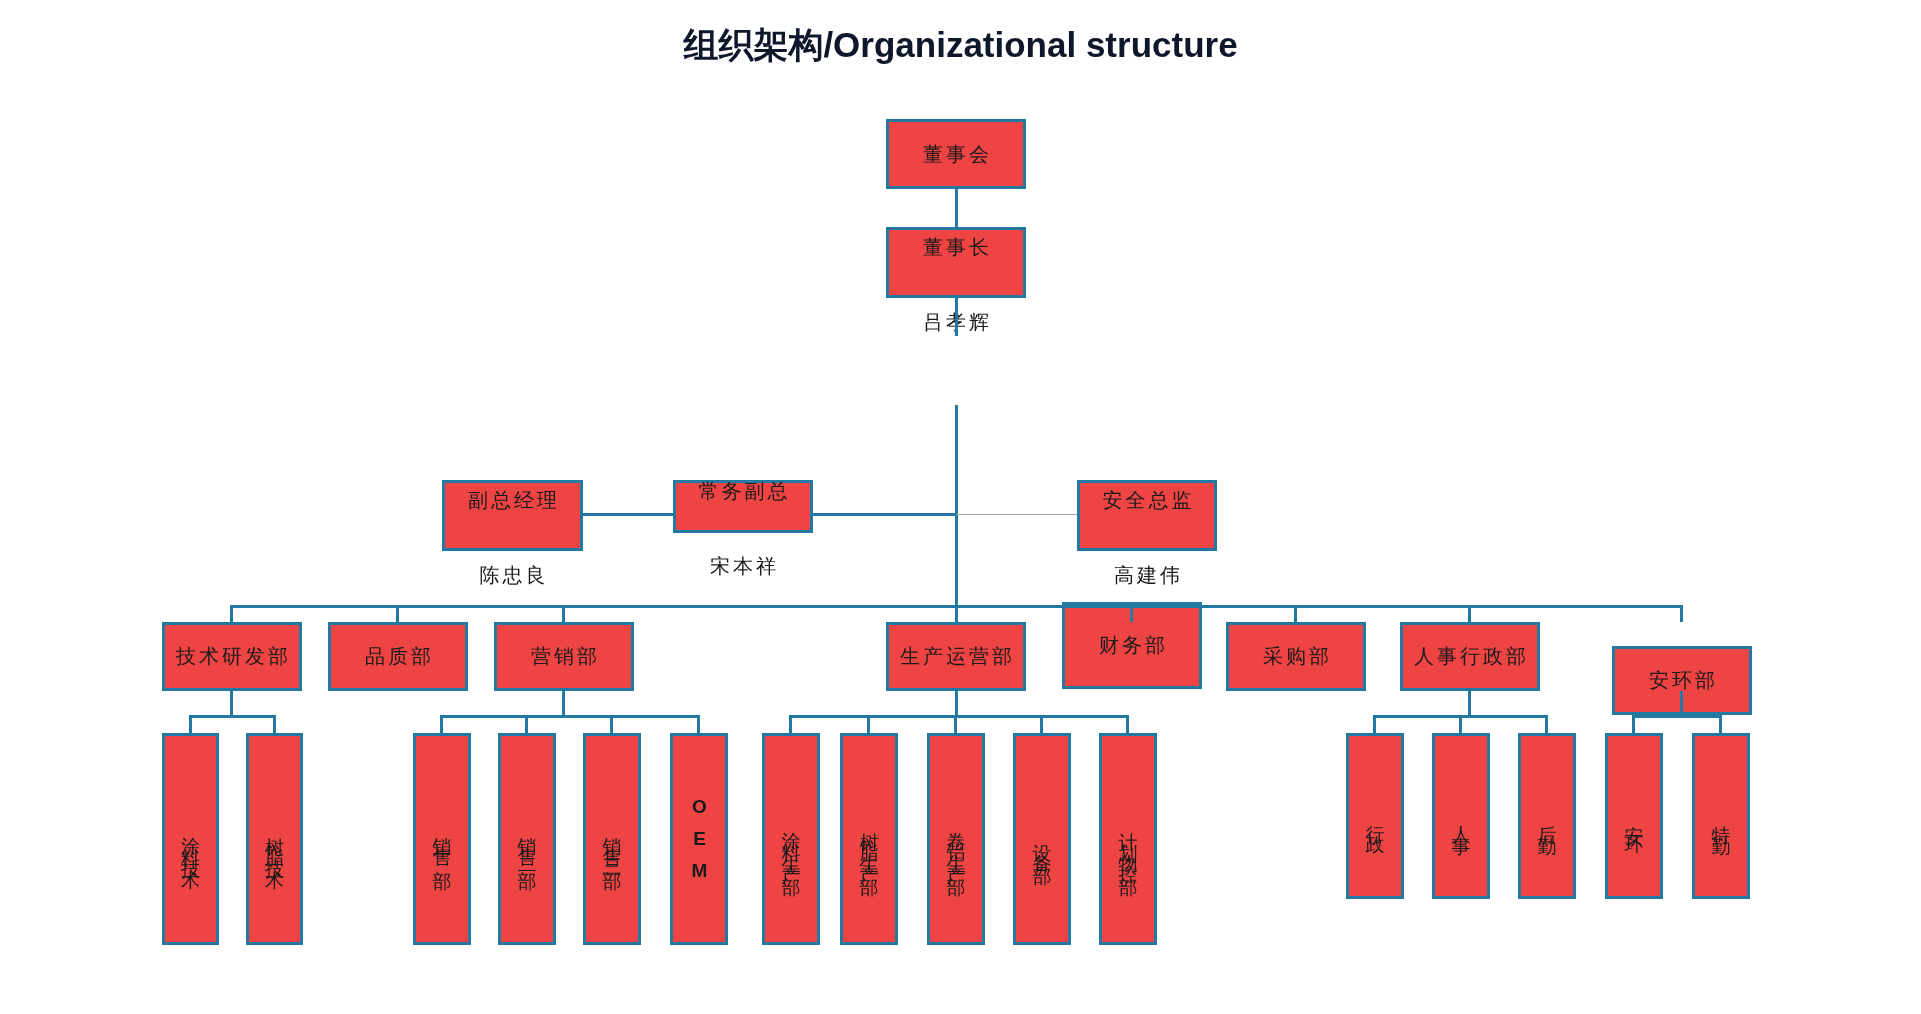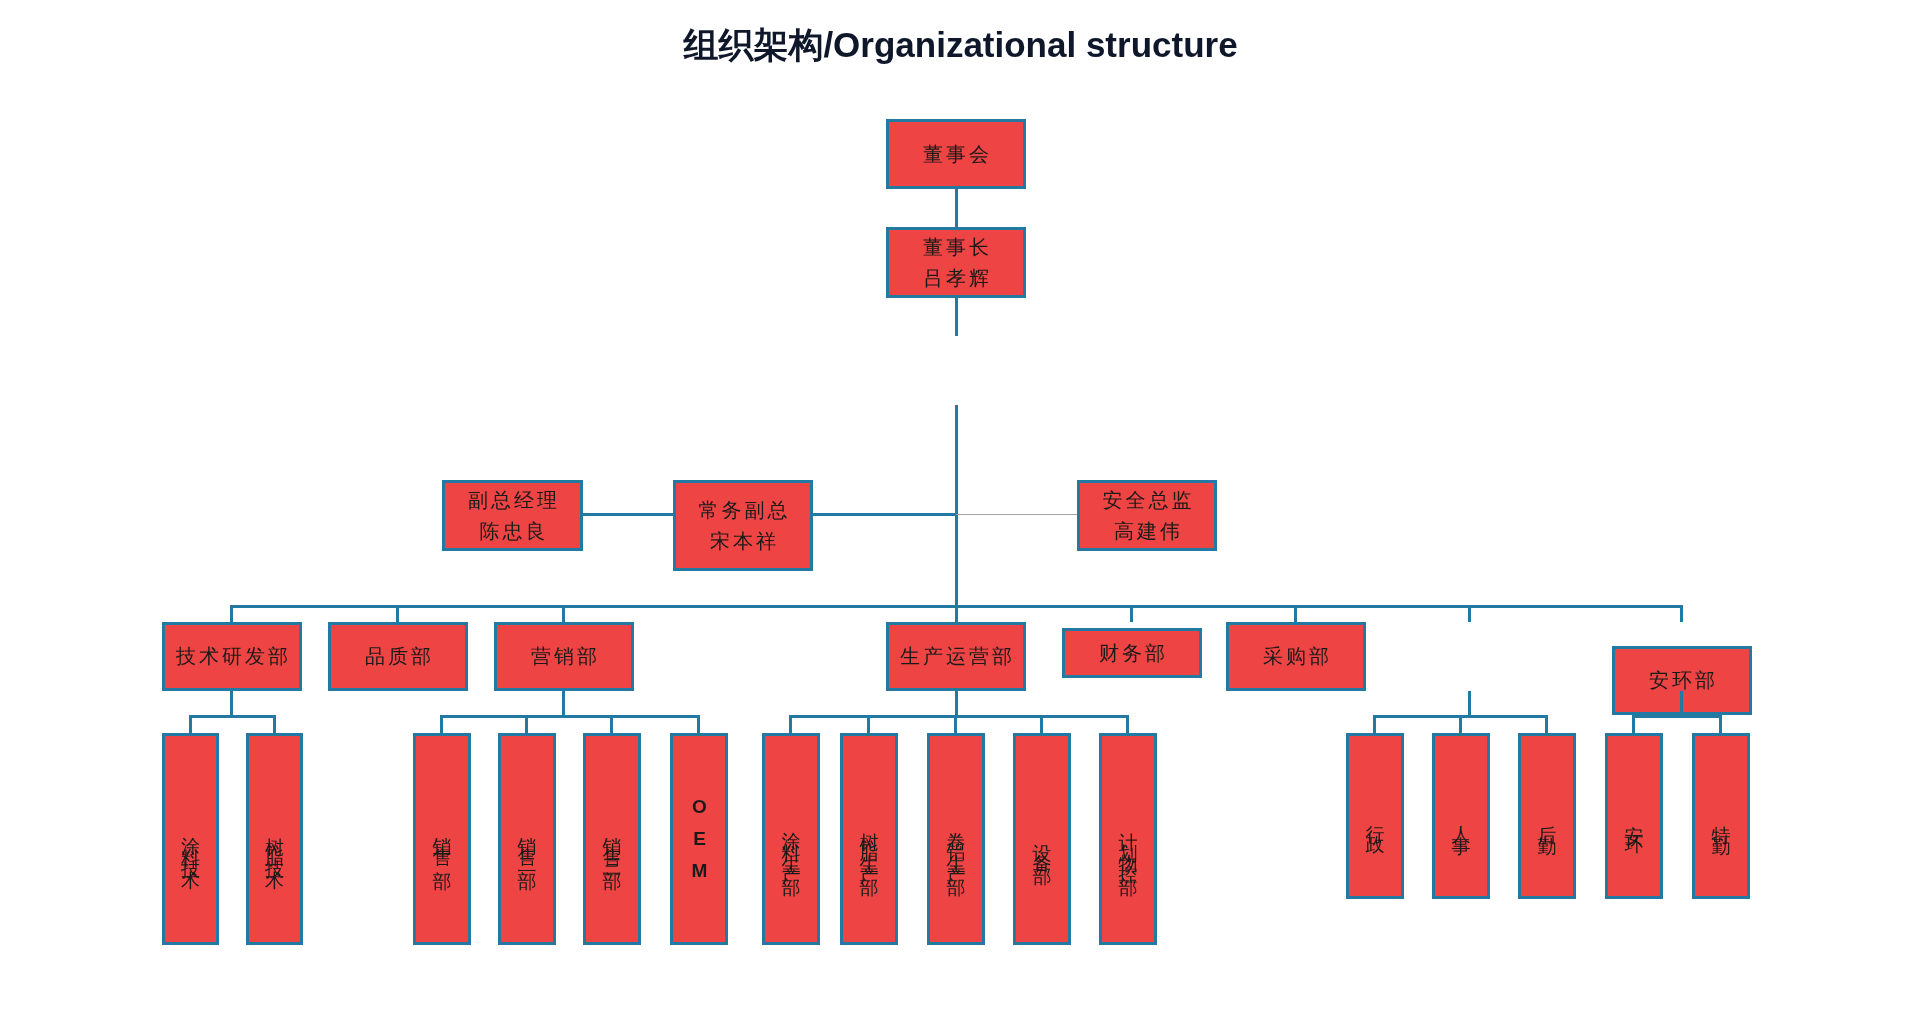--- a/index.html
+++ b/index.html
@@ -10,21 +10,21 @@
   .title {
     position:absolute; top:22px; left:0; width:100%;
     text-align:center; font-size:35px; font-weight:bold; color:#0f172a;
   }
   .node {
     position:absolute; box-sizing:border-box;
     border:3px solid #2279a2; background:#ef4444; color:#1a1a1a;
     display:flex; flex-direction:column; align-items:center; justify-content:center;
   }
   .hnode { font-size:20px; letter-spacing:3px; line-height:31px; text-align:center; padding-left:3px; }
-  .hnode span { display:block; }
+  .hnode span { display:block;margin-top:44px; }
   .vnode {
     writing-mode:vertical-rl; text-orientation:upright;
     font-size:19px; letter-spacing:11px; padding-top:10px;
     display:flex; align-items:center; justify-content:center;
   }
   .vnode.bold { font-weight:bold; }
   .line { position:absolute; background:#2279a2; }
   .line.thin { background:#a3a3a3; }
 </style>
 </head>
@@ -39,35 +39,36 @@
   <div class="node hnode" style="left:886px;top:227px;width:140px;height:71px">
     <span>董事长</span>
     <span>吕孝辉</span>
   </div>
 
 
   <div class="node hnode" style="left:442px;top:480px;width:141px;height:71px">
     <span>副总经理</span>
     <span>陈忠良</span>
   </div>
-  <div class="node hnode" style="left:673px;top:480px;width:140px;height:91px">
+  <div class="node hnode" style="left:673px;top:480px;width:140px;height:53px">
     <span>常务副总</span>
     <span>宋本祥</span>
   </div>
   <div class="node hnode" style="left:1077px;top:480px;width:140px;height:71px">
     <span>安全总监</span>
     <span>高建伟</span>
   </div>
 
   <div class="node hnode" style="left:162px;top:622px;width:140px;height:69px">技术研发部</div>
   <div class="node hnode" style="left:328px;top:622px;width:140px;height:69px">品质部</div>
   <div class="node hnode" style="left:494px;top:622px;width:140px;height:69px">营销部</div>
   <div class="node hnode" style="left:886px;top:622px;width:140px;height:69px">生产运营部</div>
-  <div class="node hnode" style="left:1062px;top:628px;width:140px;height:50px">财务部</div>
+  <div class="node hnode" style="left:1062px;top:602px;width:140px;height:87px">财务部</div>
   <div class="node hnode" style="left:1226px;top:622px;width:140px;height:69px">采购部</div>
+  <div class="node hnode" style="left:1400px;top:622px;width:140px;height:69px">人事行政部</div>
   <div class="node hnode" style="left:1612px;top:646px;width:140px;height:69px">安环部</div>
 
   <div class="node vnode" style="left:162px;top:733px;width:57px;height:212px">涂料技术</div>
   <div class="node vnode" style="left:246px;top:733px;width:57px;height:212px">树脂技术</div>
 
   <div class="node vnode" style="left:413px;top:733px;width:58px;height:212px">销售一部</div>
   <div class="node vnode" style="left:498px;top:733px;width:58px;height:212px">销售二部</div>
   <div class="node vnode" style="left:583px;top:733px;width:58px;height:212px">销售三部</div>
   <div class="node vnode bold" style="left:670px;top:733px;width:58px;height:212px">OEM</div>
 

